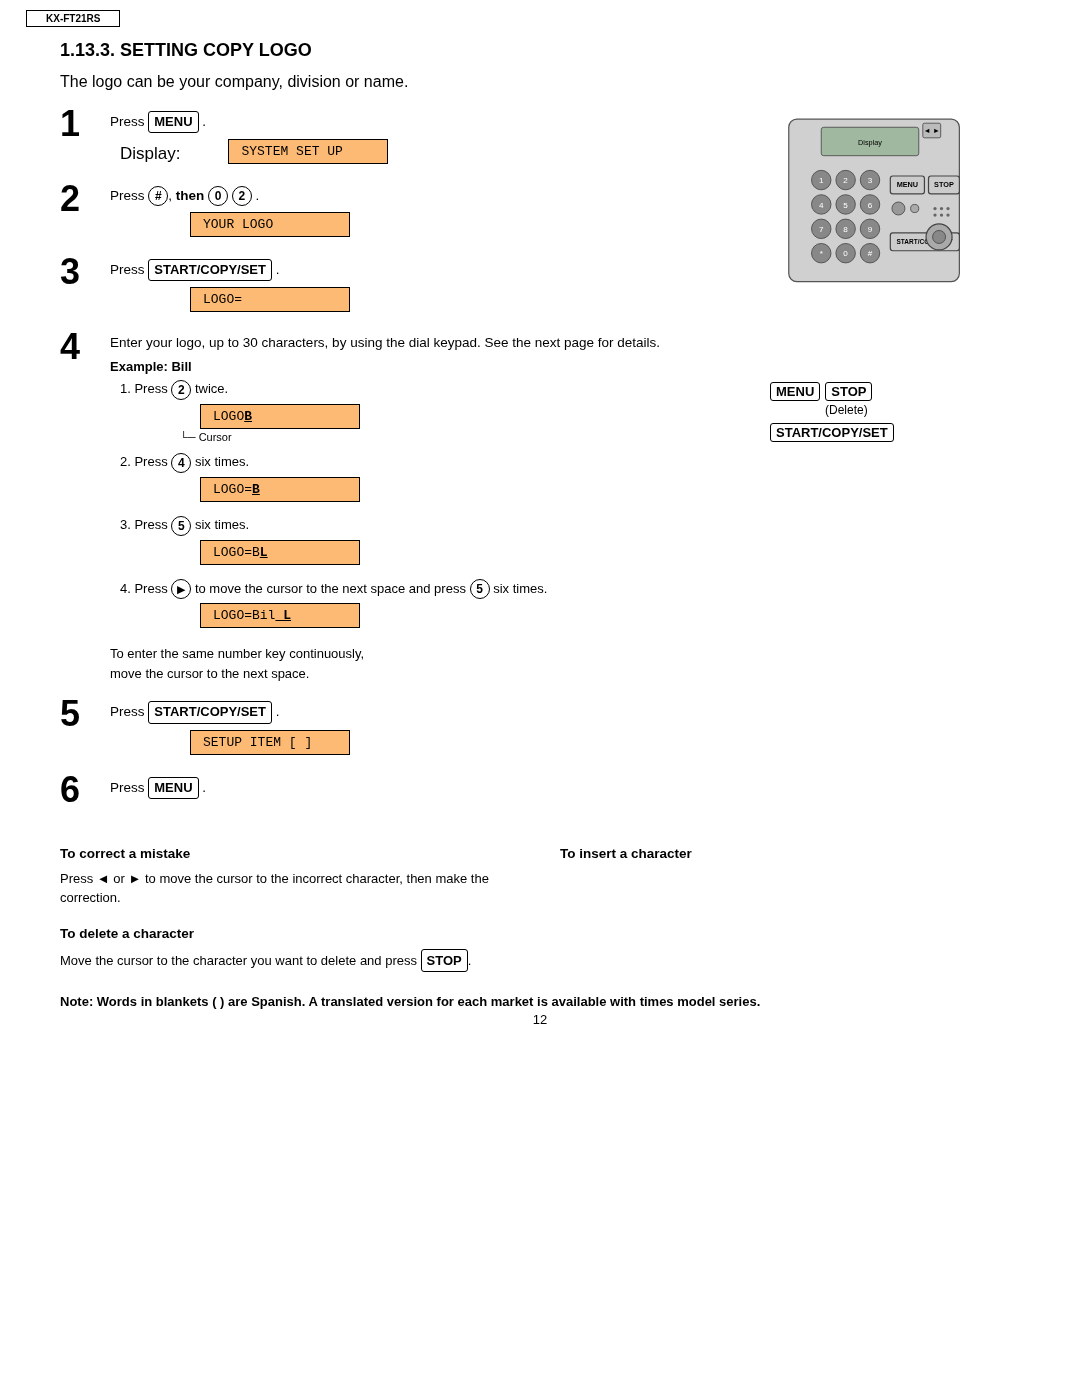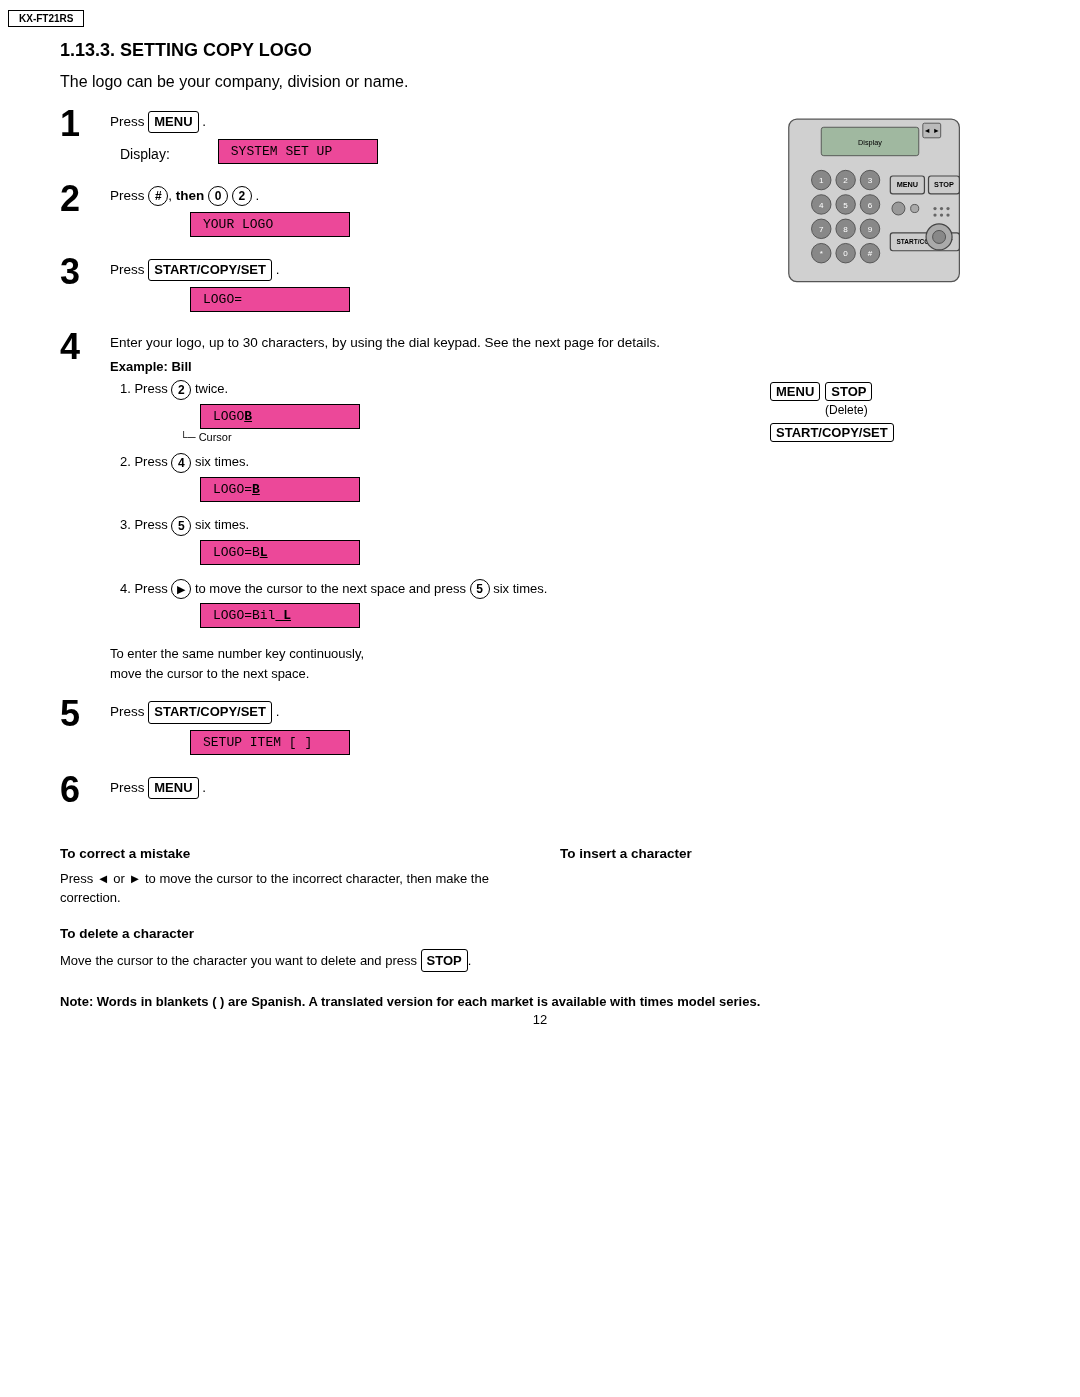--- a/index.html
+++ b/index.html
@@ -17,23 +17,23 @@
       width: 1080px;
       min-height: 1397px;
       padding: 30px 60px 40px 60px;
       position: relative;
     }
 
     
     .header-label {
       position: absolute;
       top: 10px;
-      left: 8px;
+      left: 26px;
       border: 1px solid #000;
-      padding: 2px 10px;
+      padding: 2px 19px;
       font-size: 10px;
       font-weight: bold;
     }
 
     
     .section-title {
       font-size: 18px;
       font-weight: bold;
       margin-bottom: 12px;
       margin-top: 10px;
@@ -87,21 +87,21 @@
 
     
     .display-box {
       border: 1px solid #000;
       padding: 4px 12px;
       font-size: 13px;
       display: inline-block;
       min-width: 160px;
       margin-left: 40px;
       margin-bottom: 4px;
-      background: #ec4899;
+      background: #fdba74;
       font-family: 'Courier New', monospace;
     }
 
     
     .btn {
       display: inline-block;
       border: 1.5px solid #000;
       border-radius: 3px;
       padding: 1px 5px;
       font-size: 13px;
@@ -234,21 +234,21 @@
   <div class="main-layout">
     <div class="left-content">
 
       <div class="step-row">
         <div class="step-number">1</div>
         <div class="step-content">
           <div class="step-text">
             Press <span class="btn">MENU</span> .
           </div>
           <div style="display:flex; align-items:center; margin-left:10px;">
-            <span style="font-size:14px; margin-right:8px;">Display:</span>
+            <span style="font-size:17px; margin-right:8px;">Display:</span>
             <div class="display-box">SYSTEM SET UP</div>
           </div>
         </div>
       </div>
 
       <div class="step-row">
         <div class="step-number">2</div>
         <div class="step-content">
           <div class="step-text">
             Press <span class="btn-circle">#</span>, <strong>then</strong>

